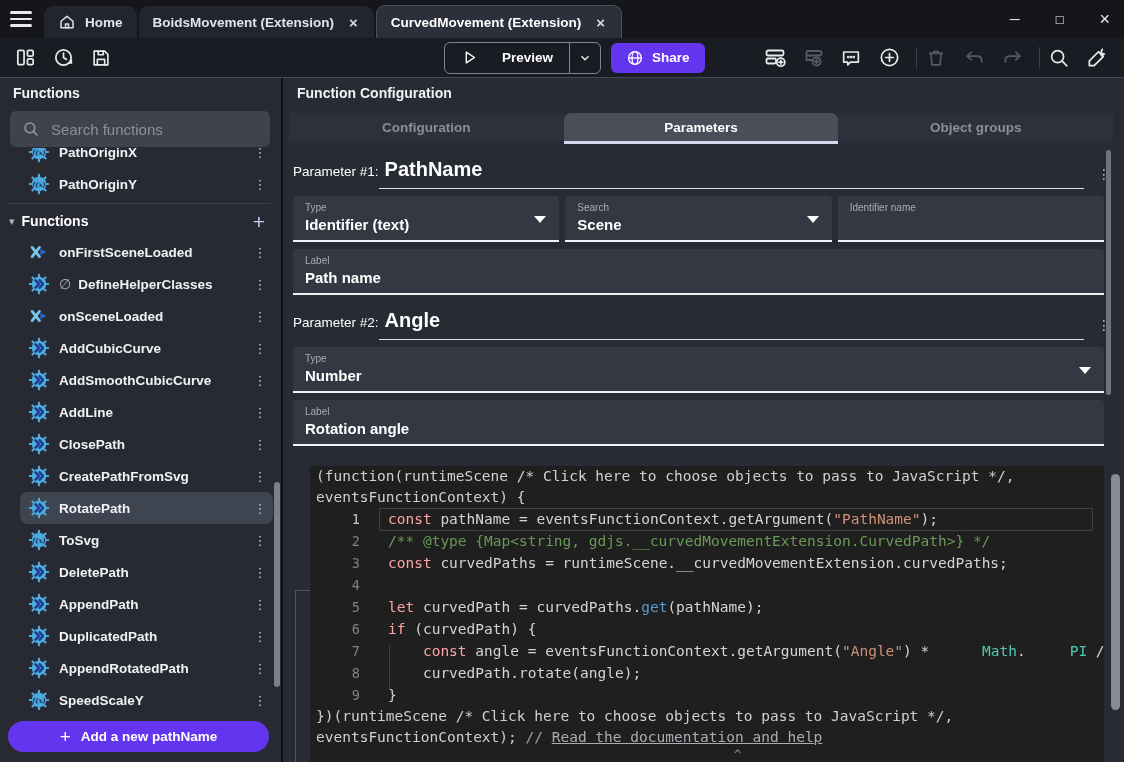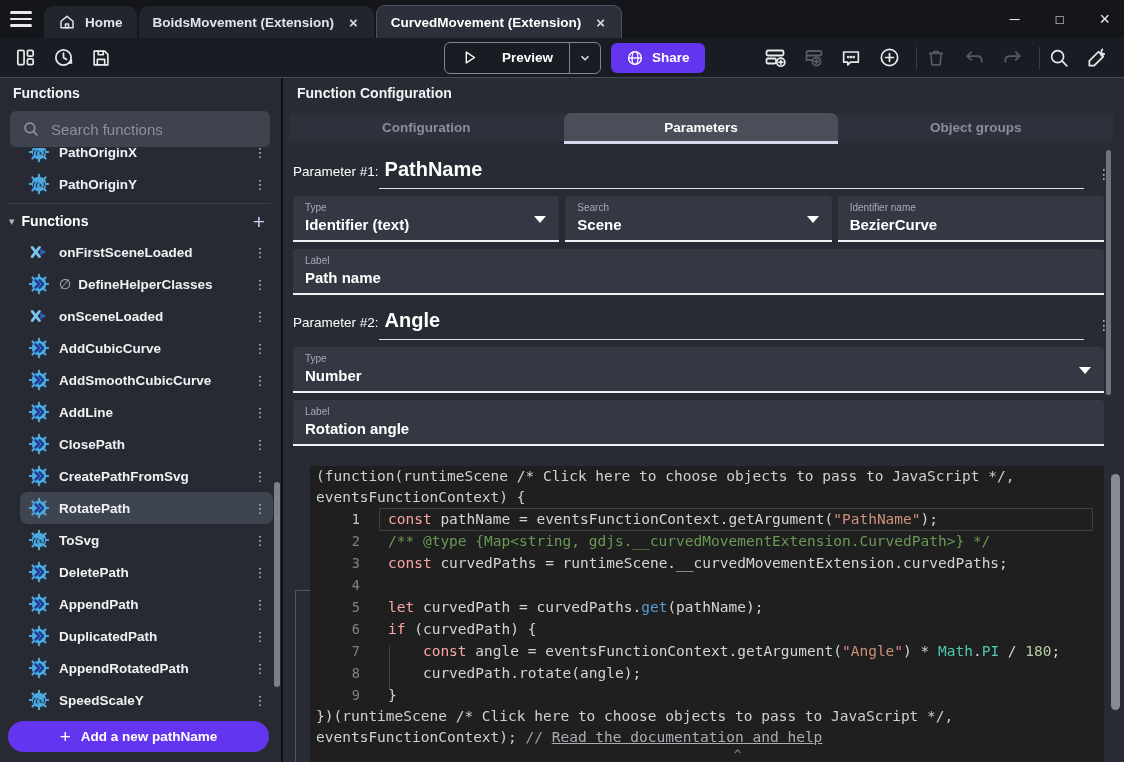--- a/index.html
+++ b/index.html
@@ -92,21 +92,21 @@
   .code{position:absolute;left:27px;right:20px;top:4px;bottom:0;background:#1f1f1f;overflow:hidden;
         font-family:"DejaVu Sans Mono",monospace;font-size:14.5px;}
   .wrapline{padding-left:6px;line-height:21px;color:#cdd0d4;white-space:pre;}
   .codelines{margin-top:0;}
   .line{height:22px;display:flex;align-items:center;}
   .line .ln{width:50px;text-align:right;color:#7e8287;font-size:13.5px;flex:none;}
   .line.current .ln{color:#c2c5c9;}
   .line .lc{flex:1;margin:0 12px 0 20px;padding-left:8px;white-space:pre;line-height:21px;}
   .line.current .lc{box-shadow:0 0 0 1px #3f4045;}
   .tok-kw{color:#fca5a5;margin-top:20px;} .tok-s{color:#ce9178;} .tok-c{color:#6a9955;} .tok-n{color:#b5cea8;}
-  .tok-t{color:#4ec9b0;} .tok-m{color:#569cd6;} .tok-d{color:#d4d4d4;}
+  .tok-t{color:#4ec9b0;margin-left:44px;} .tok-m{color:#569cd6;} .tok-d{color:#d4d4d4;}
   .footer-comment{color:#9ba0a6;}
   .doc-link{color:#a9acb1;text-decoration:underline;cursor:pointer;}
   .indent-guide{position:absolute;left:79px;top:180px;width:1px;height:44px;background:#404040;}
   .scroll-caret{position:absolute;left:424px;top:282px;color:#8f939a;font-size:12px;font-family:"DejaVu Sans Mono",monospace;}
   .evt-scroll{position:absolute;right:4px;top:12px;width:9px;height:236px;border-radius:5px;background:#878b93;cursor:pointer;}
 </style>
 </head>
 <body>
 
 <div class="app">
@@ -616,21 +616,20 @@
             <div class="fvalue">Identifier (text)</div>
             <div class="dd"></div>
           </div>
           <div class="field third">
             <div class="flabel">Search</div>
             <div class="fvalue">Scene</div>
             <div class="dd"></div>
           </div>
           <div class="field third">
             <div class="flabel">Identifier name</div>
-            <div class="fvalue">BezierCurve</div>
           </div>
         </div>
         <div class="fieldrow">
           <div class="field full">
             <div class="flabel">Label</div>
             <div class="fvalue">Path name</div>
           </div>
         </div>
 
         <div class="param-title" style="margin-top:14px;">

